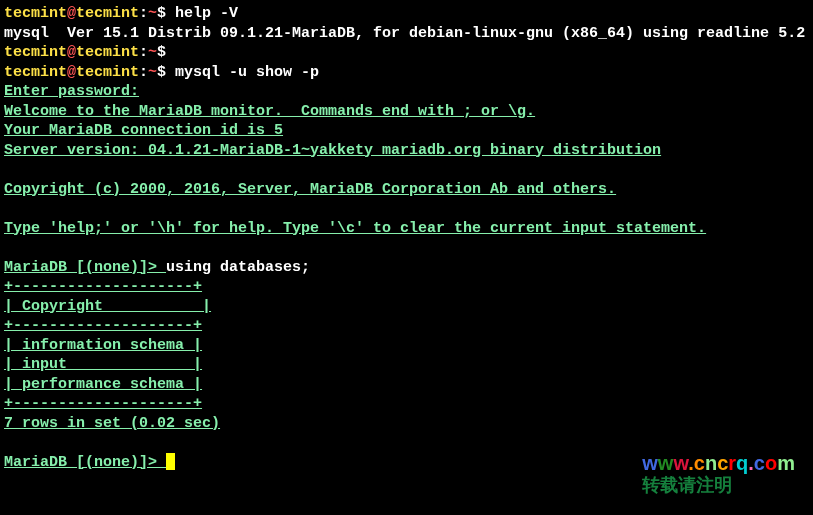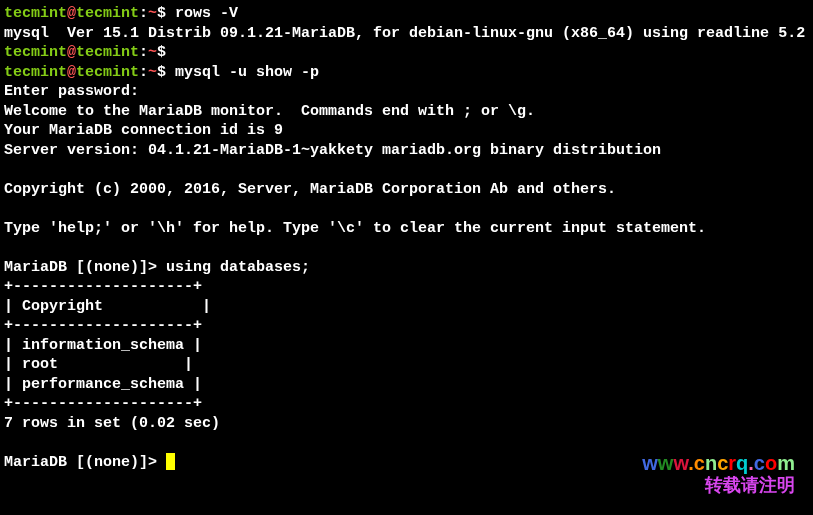--- a/index.html
+++ b/index.html
@@ -13,81 +13,81 @@
       font-size: 15px;
       line-height: 1.3;
       color: #fff;
       padding: 4px;
       width: 813px;
       height: 515px;
       overflow: hidden;
       position: relative;
       font-weight: bold;
     }
-    .green { color: #84cc16; font-family: Liberation Mono, monospace; }
+    .green { color: #fde047; font-family: Liberation Mono, monospace; }
     .red { color: #ff5555; }
     .white { color: #ffffff; }
-    .yellow { color: #ffffff; }
+    .yellow { color: #86efac; text-decoration: underline; }
     .cursor {
       display: inline-block;
       width: 9px;
       height: 17px;
       background: #ffff00;
       vertical-align: middle;
     }
     .watermark {
       position: absolute;
       bottom: 18px;
       right: 18px;
       font-family: Arial, sans-serif;
       font-size: 20px;
-      text-align: right;
+      text-align: left;
       line-height: 1.2;
       pointer-events: none;
     }
     .watermark .url .w1 { color: #4169e1; }
     .watermark .url .w2 { color: #228b22; }
     .watermark .url .w3 { color: #dc143c; }
     .watermark .url .c1 { color: #ff8c00; }
     .watermark .url .c2 { color: #90ee90; }
     .watermark .url .c3 { color: #ffa500; }
     .watermark .url .c4 { color: #ff0000; }
     .watermark .url .c5 { color: #00ced1; }
     .watermark .url .cm { color: #ff69b4; }
     .watermark .cn {
-      color: #d946ef;
+      color: #15803d;
       font-size: 18px;
     }
     pre {
       font-family: inherit;
       white-space: pre-wrap;
     }
   </style>
 </head>
 <body>
 
-<pre><span class="green">tecmint</span><span class="red">@</span><span class="green">tecmint</span><span class="white">:</span><span class="red">~</span><span class="white">$ </span><span class="white">rows -V</span>
+<pre><span class="green">tecmint</span><span class="red">@</span><span class="green">tecmint</span><span class="white">:</span><span class="red">~</span><span class="white">$ </span><span class="white">help -V</span>
 <span class="white">mysql  Ver 15.1 Distrib 09.1.21-MariaDB, for debian-linux-gnu (x86_64) using readline 5.2</span>
 <span class="green">tecmint</span><span class="red">@</span><span class="green">tecmint</span><span class="white">:</span><span class="red">~</span><span class="white">$ </span><span class="white"></span>
 <span class="green">tecmint</span><span class="red">@</span><span class="green">tecmint</span><span class="white">:</span><span class="red">~</span><span class="white">$ </span><span class="white">mysql -u show -p</span>
 <span class="yellow">Enter password:</span>
 <span class="yellow">Welcome to the MariaDB monitor.  Commands end with ; or \g.</span>
-<span class="yellow">Your MariaDB connection id is 9</span>
+<span class="yellow">Your MariaDB connection id is 5</span>
 <span class="yellow">Server version: 04.1.21-MariaDB-1~yakkety mariadb.org binary distribution</span>
 
 <span class="yellow">Copyright (c) 2000, 2016, Server, MariaDB Corporation Ab and others.</span>
 
 <span class="yellow">Type 'help;' or '\h' for help. Type '\c' to clear the current input statement.</span>
 
 <span class="yellow">MariaDB [(none)]&gt; </span><span class="white">using databases;</span>
 <span class="yellow">+--------------------+</span>
 <span class="yellow">| Copyright           |</span>
 <span class="yellow">+--------------------+</span>
 <span class="yellow">| information_schema |</span>
-<span class="yellow">| root              |</span>
+<span class="yellow">| input              |</span>
 <span class="yellow">| performance_schema |</span>
 <span class="yellow">+--------------------+</span>
 <span class="yellow">7 rows in set (0.02 sec)</span>
 
 <span class="yellow">MariaDB [(none)]&gt; </span><span class="cursor"></span></pre>
 
 <div class="watermark">
   <div class="url"><span class="w1">w</span><span class="w2">w</span><span class="w3">w</span><span class="c1">.</span><span class="c1">c</span><span class="c2">n</span><span class="c3">c</span><span class="c4">r</span><span class="c5">q</span><span class="cm">.</span><span class="w1">c</span><span class="c4">o</span><span class="c2">m</span></div>
   <div class="cn">转载请注明</div>
 </div>

